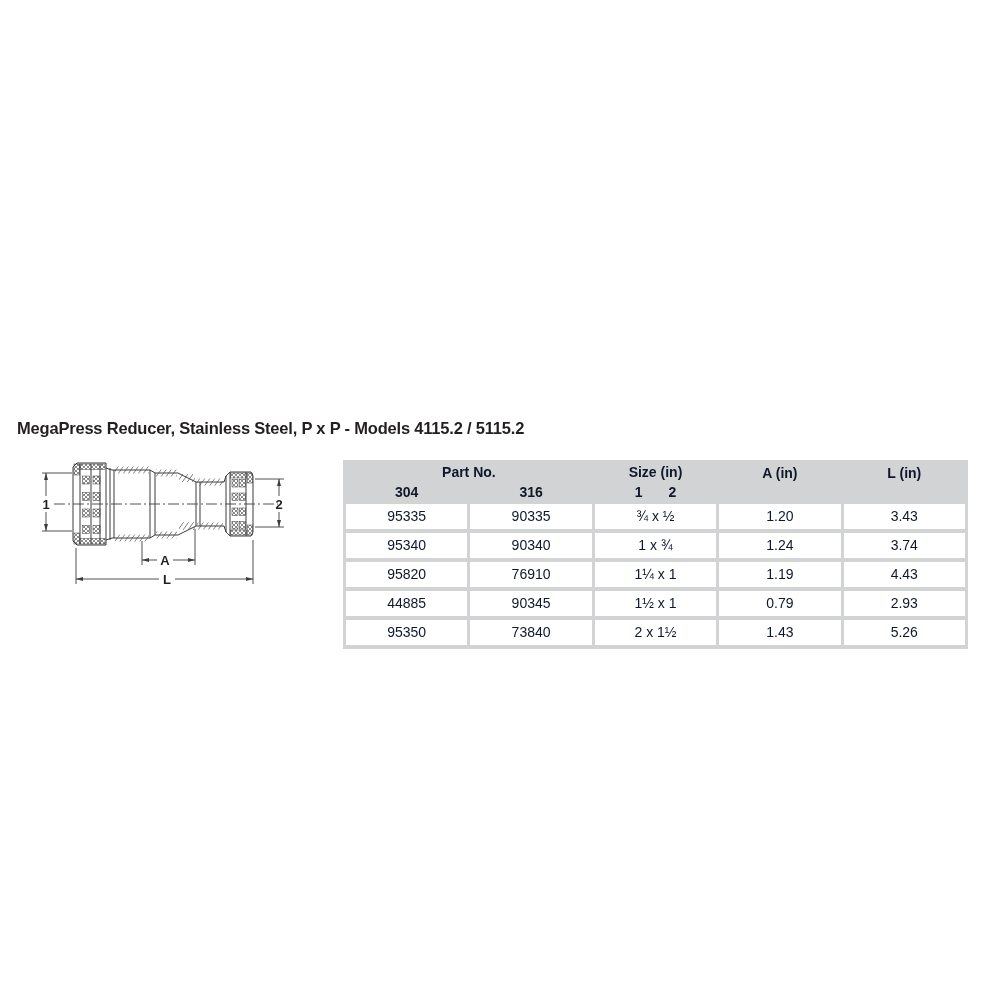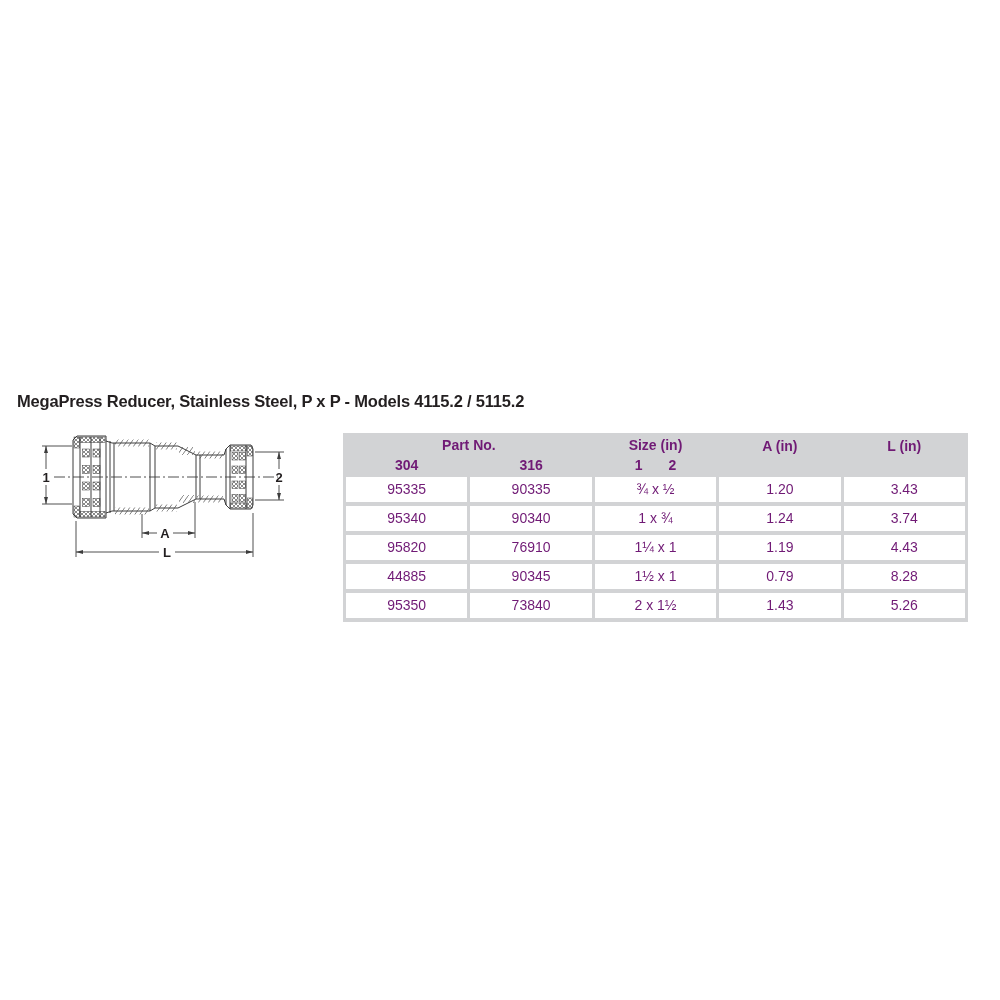--- a/index.html
+++ b/index.html
@@ -2,41 +2,41 @@
 <html><head>
 <meta charset="utf-8">
 <style>
   * { box-sizing: border-box; }
   html, body { margin: 0; padding: 0; background: #ffffff; }
   body {
     width: 1000px; height: 1000px;
     font-family: "Liberation Sans", sans-serif;
     color: #231f20;
   }
-  .page { position: relative; width: 1000px; height: 855px; overflow: hidden; }
+  .page { position: relative; width: 1000px; height: 855px; overflow: hidden; margin-top: 27px; }
 
   .title {
     position: absolute; left: 17px; top: 392px; margin: 0;
     font-size: 16.5px; font-weight: bold; color: #231f20;
     letter-spacing: -0.2px; white-space: nowrap;
   }
 
   .figure { position: absolute; left: 38px; top: 426px; width: 265px; height: 145px; }
   .figure svg { display: block; }
   .dim-label {
     font-family: "Liberation Sans", sans-serif;
     font-size: 13px; font-weight: bold; fill: #231f20;
   }
 
   table.spec {
     position: absolute; left: 343px; top: 433px;
     width: 625px; table-layout: fixed;
     border-collapse: separate; border-spacing: 3px 4px;
     background: #d2d3d5;
-    font-size: 14px; color: #701a75;
+    font-size: 14px; color: #0f172a;
   }
   table.spec col { width: 20%; }
   table.spec th {
     font-weight: bold; text-align: center; padding: 0;
     height: 16px; line-height: 16px; background: transparent;
     font-size: 14px;
   }
   table.spec th.vtop { vertical-align: top; padding-top: 1px; }
   table.spec td {
     background: #ffffff; text-align: center; padding: 4px;
@@ -210,21 +210,21 @@
         <td>76910</td>
         <td>1¼ x 1</td>
         <td>1.19</td>
         <td>4.43</td>
       </tr>
       <tr>
         <td>44885</td>
         <td>90345</td>
         <td>1½ x 1</td>
         <td>0.79</td>
-        <td>8.28</td>
+        <td>2.93</td>
       </tr>
       <tr>
         <td>95350</td>
         <td>73840</td>
         <td>2 x 1½</td>
         <td>1.43</td>
         <td>5.26</td>
       </tr>
     </tbody>
   </table>

